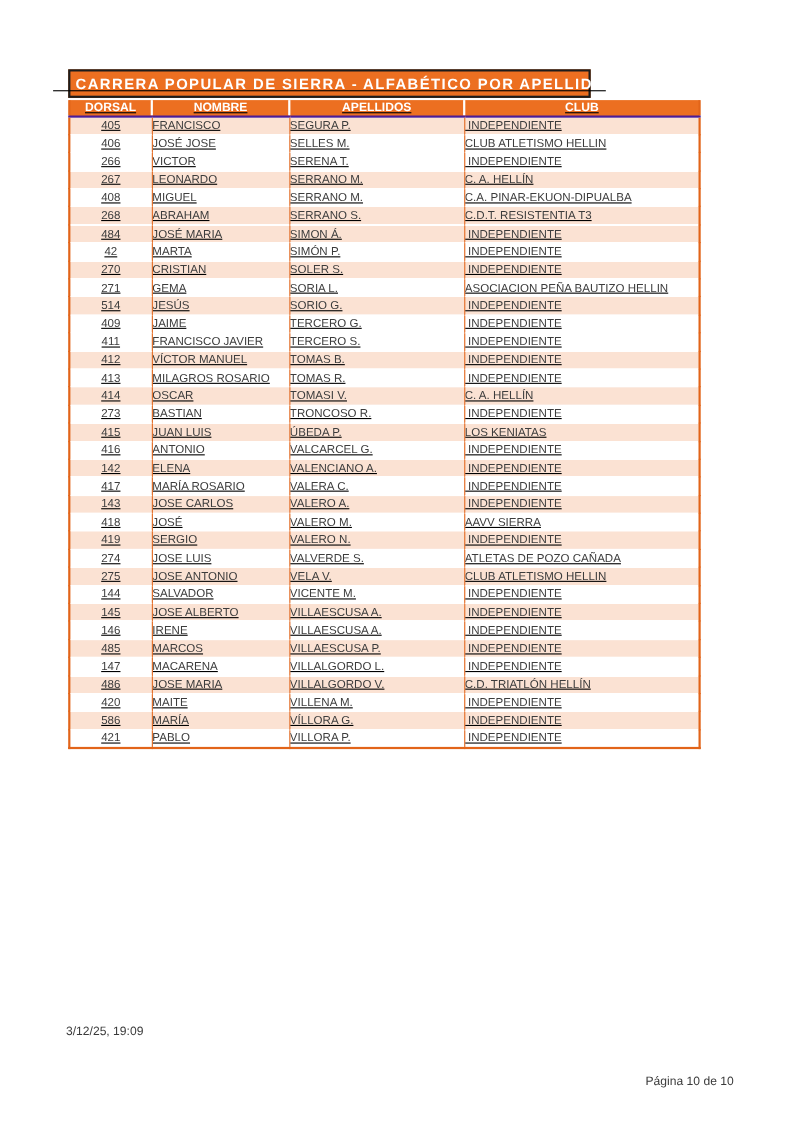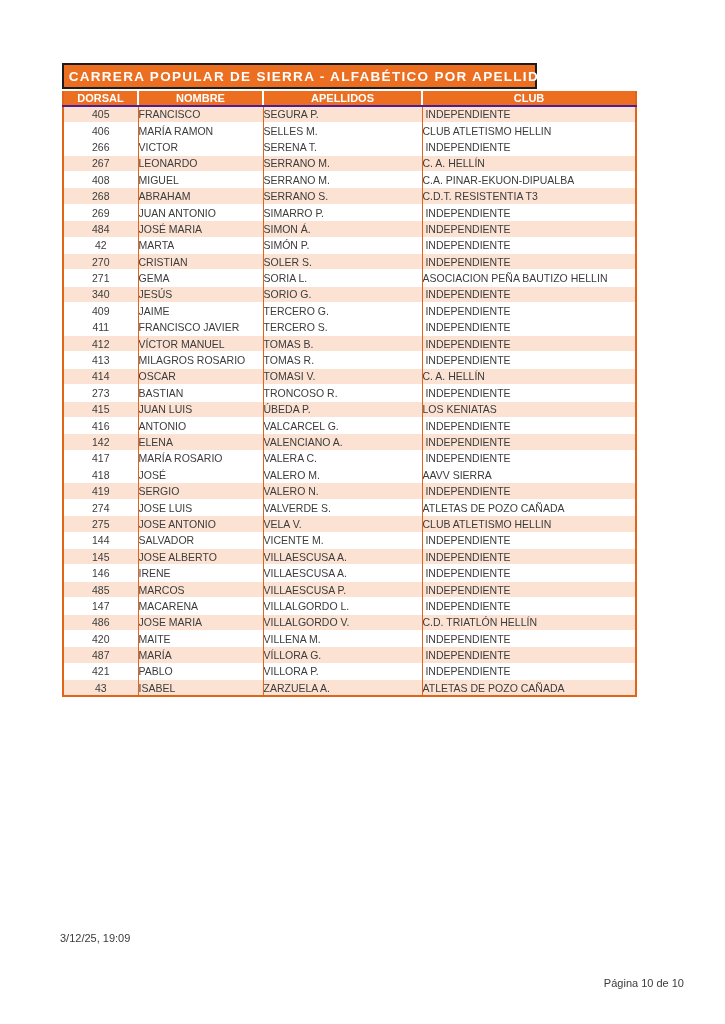--- a/index.html
+++ b/index.html
@@ -16,21 +16,21 @@
   html, body { background: #ffffff; }
   body {
     font-family: "Liberation Sans", "DejaVu Sans", sans-serif;
     width: 725px; height: 1024px; position: relative; overflow: hidden;
   }
   .page {
     position: absolute; left: 0; top: 0; width: 725px; height: 1024px;
     background: #ffffff;
   }
   .race-table-wrap {
-    position: absolute; left: 62px; top: 63px; width: 475px;
+    position: absolute; left: 62px; top: 63px; width: 475px; text-decoration: underline;
   }
   .title-bar {
     background: var(--header-orange);
     border: 2px solid var(--title-border-dark);
     height: 26px;
     margin-bottom: 2px;
     display: flex; align-items: center; justify-content: center;
   }
   .title-bar span {
     color: var(--header-text);
@@ -71,21 +71,21 @@
     border-top: 1px solid #ffffff;
   }
   table.grid td + td { border-left: 1px solid var(--grid-orange); }
   td.col-dorsal { text-align: center; }
   td.col-nombre, td.col-apellidos, td.col-club { padding-left: 5px; text-align: left; }
   .footer-left {
     position: absolute; left: 60px; top: 932px;
     font-size: 11px; color: var(--footer-text); white-space: nowrap;
   }
   .footer-right {
-    position: absolute; right: 41px; top: 977px;
+    position: absolute; right: 58px; top: 977px;
     font-size: 11px; color: var(--footer-text); white-space: nowrap;
   }
 </style>
 </head>
 <body>
 
 <div class="page">
 
   <div class="race-table-wrap">
 
@@ -110,21 +110,21 @@
       </thead>
       <tbody>
           <tr class="peach">
     <td class="col-dorsal">405</td>
     <td class="col-nombre">FRANCISCO</td>
     <td class="col-apellidos">SEGURA P.</td>
     <td class="col-club"> INDEPENDIENTE</td>
   </tr>
           <tr class="white">
     <td class="col-dorsal">406</td>
-    <td class="col-nombre">MARÍA RAMON</td>
+    <td class="col-nombre">JOSÉ JOSE</td>
     <td class="col-apellidos">SELLES M.</td>
     <td class="col-club">CLUB ATLETISMO HELLIN</td>
   </tr>
           <tr class="white">
     <td class="col-dorsal">266</td>
     <td class="col-nombre">VICTOR</td>
     <td class="col-apellidos">SERENA T.</td>
     <td class="col-club"> INDEPENDIENTE</td>
   </tr>
           <tr class="peach">
@@ -138,26 +138,20 @@
     <td class="col-nombre">MIGUEL</td>
     <td class="col-apellidos">SERRANO M.</td>
     <td class="col-club">C.A. PINAR-EKUON-DIPUALBA</td>
   </tr>
           <tr class="peach">
     <td class="col-dorsal">268</td>
     <td class="col-nombre">ABRAHAM</td>
     <td class="col-apellidos">SERRANO S.</td>
     <td class="col-club">C.D.T. RESISTENTIA T3</td>
   </tr>
-          <tr class="white">
-    <td class="col-dorsal">269</td>
-    <td class="col-nombre">JUAN ANTONIO</td>
-    <td class="col-apellidos">SIMARRO P.</td>
-    <td class="col-club"> INDEPENDIENTE</td>
-  </tr>
           <tr class="peach">
     <td class="col-dorsal">484</td>
     <td class="col-nombre">JOSÉ MARIA</td>
     <td class="col-apellidos">SIMON Á.</td>
     <td class="col-club"> INDEPENDIENTE</td>
   </tr>
           <tr class="white">
     <td class="col-dorsal">42</td>
     <td class="col-nombre">MARTA</td>
     <td class="col-apellidos">SIMÓN P.</td>
@@ -169,21 +163,21 @@
     <td class="col-apellidos">SOLER S.</td>
     <td class="col-club"> INDEPENDIENTE</td>
   </tr>
           <tr class="white">
     <td class="col-dorsal">271</td>
     <td class="col-nombre">GEMA</td>
     <td class="col-apellidos">SORIA L.</td>
     <td class="col-club">ASOCIACION PEÑA BAUTIZO HELLIN</td>
   </tr>
           <tr class="peach">
-    <td class="col-dorsal">340</td>
+    <td class="col-dorsal">514</td>
     <td class="col-nombre">JESÚS</td>
     <td class="col-apellidos">SORIO G.</td>
     <td class="col-club"> INDEPENDIENTE</td>
   </tr>
           <tr class="white">
     <td class="col-dorsal">409</td>
     <td class="col-nombre">JAIME</td>
     <td class="col-apellidos">TERCERO G.</td>
     <td class="col-club"> INDEPENDIENTE</td>
   </tr>
@@ -234,20 +228,26 @@
     <td class="col-nombre">ELENA</td>
     <td class="col-apellidos">VALENCIANO A.</td>
     <td class="col-club"> INDEPENDIENTE</td>
   </tr>
           <tr class="white">
     <td class="col-dorsal">417</td>
     <td class="col-nombre">MARÍA ROSARIO</td>
     <td class="col-apellidos">VALERA C.</td>
     <td class="col-club"> INDEPENDIENTE</td>
   </tr>
+          <tr class="peach">
+    <td class="col-dorsal">143</td>
+    <td class="col-nombre">JOSE CARLOS</td>
+    <td class="col-apellidos">VALERO A.</td>
+    <td class="col-club"> INDEPENDIENTE</td>
+  </tr>
           <tr class="white">
     <td class="col-dorsal">418</td>
     <td class="col-nombre">JOSÉ</td>
     <td class="col-apellidos">VALERO M.</td>
     <td class="col-club">AAVV SIERRA</td>
   </tr>
           <tr class="peach">
     <td class="col-dorsal">419</td>
     <td class="col-nombre">SERGIO</td>
     <td class="col-apellidos">VALERO N.</td>
@@ -301,37 +301,31 @@
     <td class="col-apellidos">VILLALGORDO V.</td>
     <td class="col-club">C.D. TRIATLÓN HELLÍN</td>
   </tr>
           <tr class="white">
     <td class="col-dorsal">420</td>
     <td class="col-nombre">MAITE</td>
     <td class="col-apellidos">VILLENA M.</td>
     <td class="col-club"> INDEPENDIENTE</td>
   </tr>
           <tr class="peach">
-    <td class="col-dorsal">487</td>
+    <td class="col-dorsal">586</td>
     <td class="col-nombre">MARÍA</td>
     <td class="col-apellidos">VÍLLORA G.</td>
     <td class="col-club"> INDEPENDIENTE</td>
   </tr>
           <tr class="white">
     <td class="col-dorsal">421</td>
     <td class="col-nombre">PABLO</td>
     <td class="col-apellidos">VILLORA P.</td>
     <td class="col-club"> INDEPENDIENTE</td>
   </tr>
-          <tr class="peach">
-    <td class="col-dorsal">43</td>
-    <td class="col-nombre">ISABEL</td>
-    <td class="col-apellidos">ZARZUELA A.</td>
-    <td class="col-club">ATLETAS DE POZO CAÑADA</td>
-  </tr>
         </tbody>
     </table>
 
   </div>
 
   <div class="footer-left">3/12/25, 19:09</div>
   <div class="footer-right">Página 10 de 10</div>
 
 </div>
 

